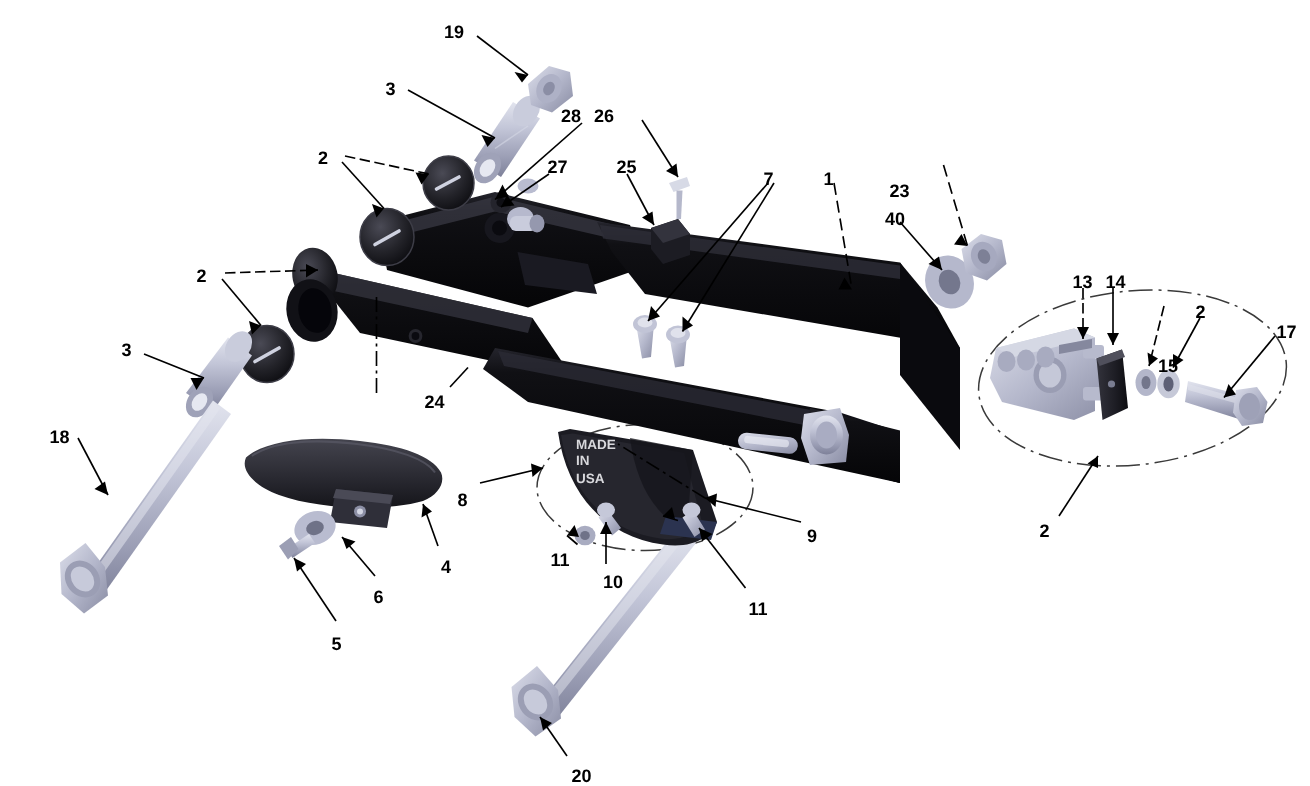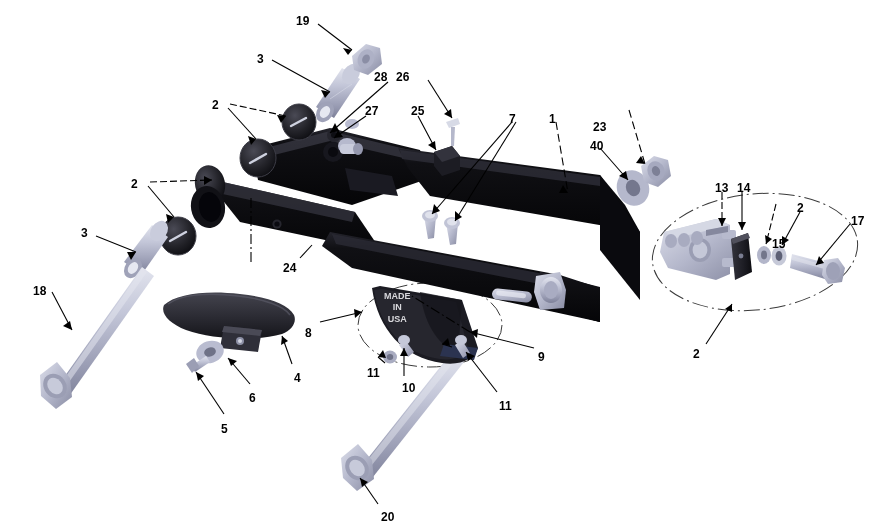--- a/index.html
+++ b/index.html
@@ -2,21 +2,21 @@
 <html><head>
 <meta charset="utf-8">
 <style>
   html,body{margin:0;padding:0;background:#ffffff;}
   body{font-family:"Liberation Sans",sans-serif;}
   #stage{position:relative;width:873px;height:524px;background:#ffffff;overflow:hidden;}
   #stage svg{position:absolute;left:0;top:0;}
   .callout{position:absolute;font-family:"Liberation Sans",sans-serif;font-weight:bold;
            font-size:12px;color:#000000;line-height:1;white-space:nowrap;}
   .stamp{position:absolute;font-family:"Liberation Sans",sans-serif;font-weight:bold;
-         font-size:9px;color:#d8d8dc;line-height:1.25;text-align:center;white-space:nowrap;}
+         font-size:9px;color:#d8d8dc;line-height:1.25;text-align:left;white-space:nowrap;}
 </style>
 </head>
 <body>
 
 <div id="stage">
 
 <svg width="873" height="524" viewBox="0 0 873 524">
   <defs>
     <linearGradient id="gMetal" x1="0" y1="0" x2="0" y2="1">
       <stop offset="0%" stop-color="#e2e4ee"></stop>

